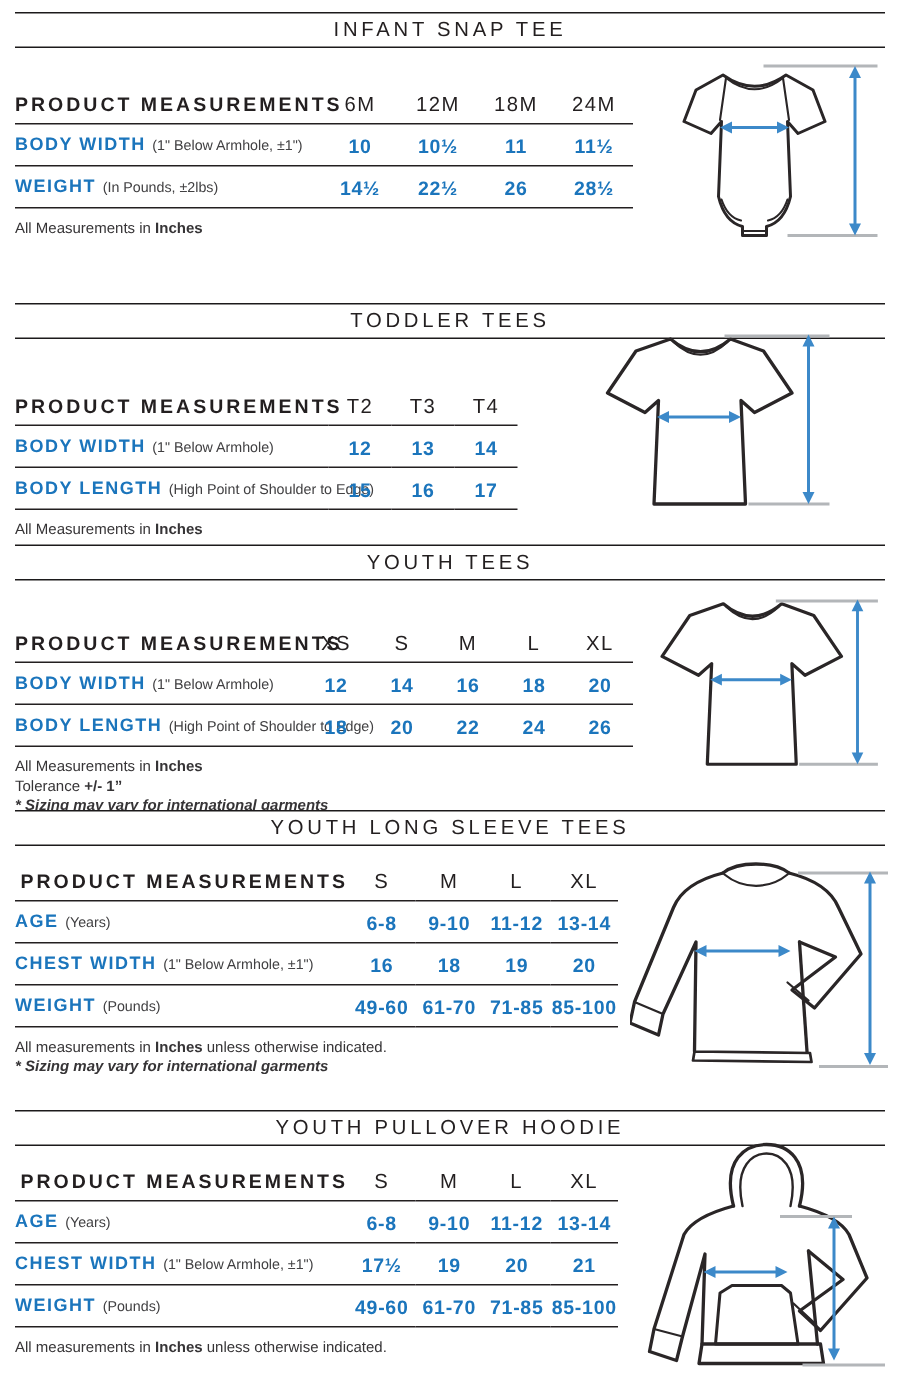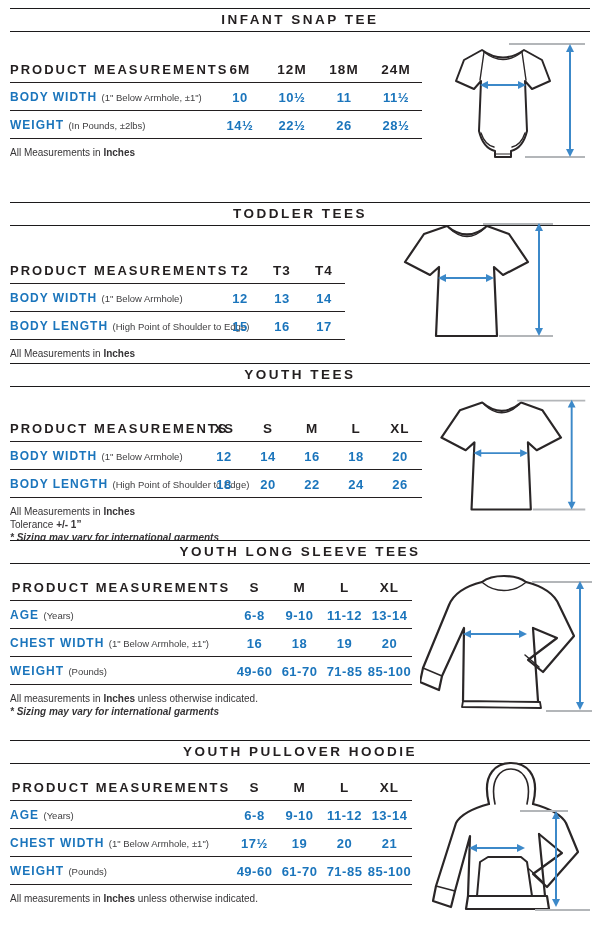--- a/index.html
+++ b/index.html
@@ -6,35 +6,35 @@
   html,body{width:600px;height:926px;background:#fff;overflow:hidden}
   body{font-family:"Liberation Sans",sans-serif;color:#231f20;position:relative}
   .sec{position:relative;overflow:hidden}
   .sec-0,.sec-1,.sec-2{height:180px}
   .sec-3{height:200px}
   .sec-4{height:182px}
   .title-bar{margin:0 10px;border-top:1.5px solid #1c1a1b;border-bottom:1.5px solid #1c1a1b;text-align:center;padding:3px 0 4px}
   .sec-0 .title-bar{margin-top:8px}
   .sec-1 .title-bar{margin-top:22px}
   .sec-2 .title-bar{margin-top:3px}
-  .sec-title{font-size:13.5px;font-weight:bold;letter-spacing:2.5px;color:#231f20}
+  .sec-title{font-size:13.5px;font-weight:normal;letter-spacing:2.5px;color:#231f20}
   table.size-table{border-collapse:collapse;table-layout:fixed;margin-left:10px}
   .sec-0 table.size-table{width:412px;margin-top:26px}
   .sec-1 table.size-table{width:335px;margin-top:33px}
   .sec-2 table.size-table{width:412px;margin-top:30px}
   .sec-3 table.size-table{width:402px;margin-top:12px}
   .sec-4 table.size-table{width:402px;margin-top:12px}
   .sec-0 .val{width:52px}
   .sec-1 .val{width:42px}
   .sec-2 .val{width:44px}
   .sec-3 .val,.sec-4 .val{width:45px}
   table.size-table tr{border-bottom:1.6px solid #231f20}
   table.size-table th,table.size-table td{padding:4px 0 5px;vertical-align:bottom}
-  th.lbl{text-align:center;font-size:13px;font-weight:bold;letter-spacing:2px;white-space:nowrap;color:#231f20}
-  th.val{text-align:center;font-size:13.5px;font-weight:bold;letter-spacing:1px;color:#231f20}
+  th.lbl{text-align:right;font-size:13px;font-weight:bold;letter-spacing:2px;white-space:nowrap;color:#231f20}
+  th.val{text-align:center;font-size:13.5px;font-weight:normal;letter-spacing:1px;color:#231f20}
   td.lbl{text-align:left;white-space:nowrap}
   td.val{text-align:center;font-size:13px;font-weight:bold;letter-spacing:.5px;color:#1b75bc}
   .row-label{font-size:12px;font-weight:bold;letter-spacing:1px;color:#1b75bc}
   .row-note{font-size:9.5px;color:#414042;letter-spacing:0}
   .notes{margin:7px 0 0 10px}
   .note{font-size:10px;color:#363436;line-height:13px}
   .note .b{font-weight:bold}
   .footnote{font-size:10px;font-weight:bold;font-style:italic;color:#363436;line-height:14px}
   .art{position:absolute}
   .sec-0 .art{left:437px;top:35px}

